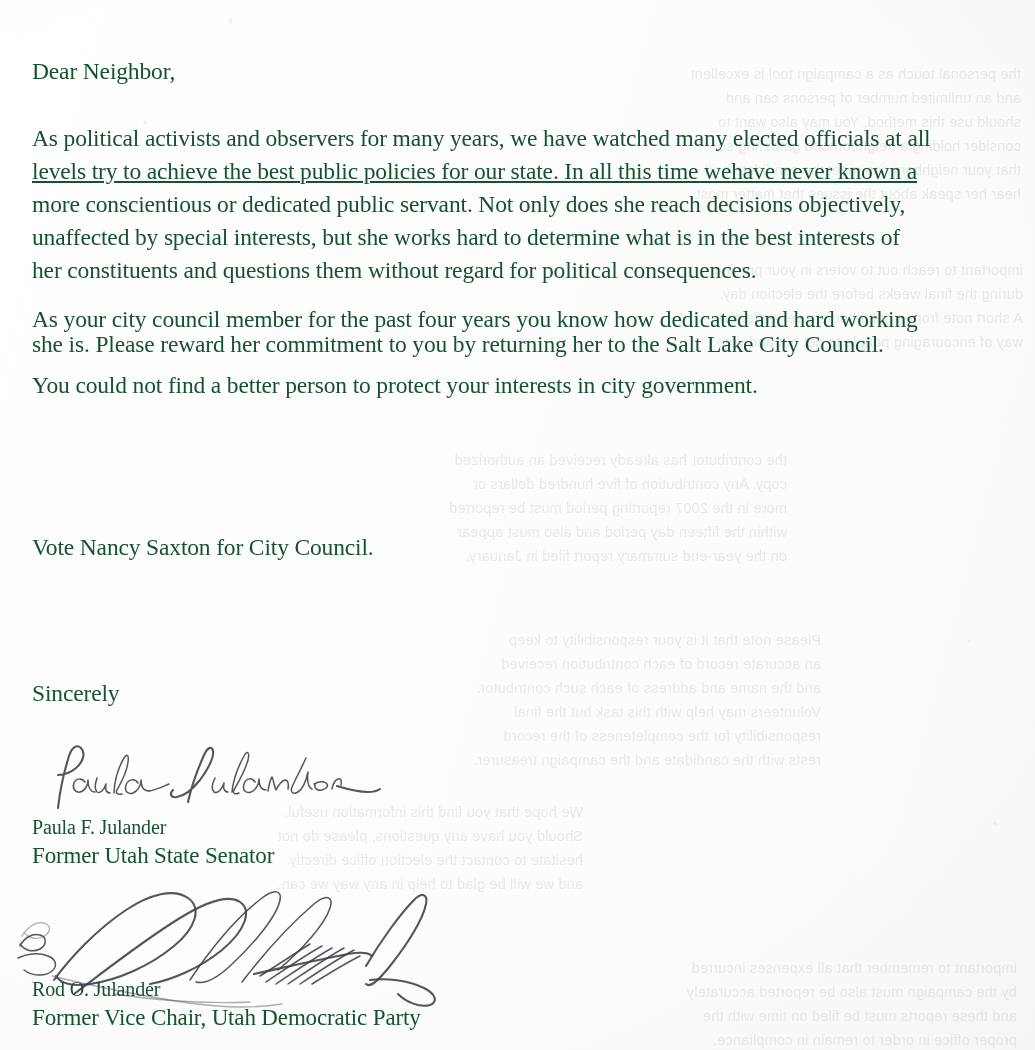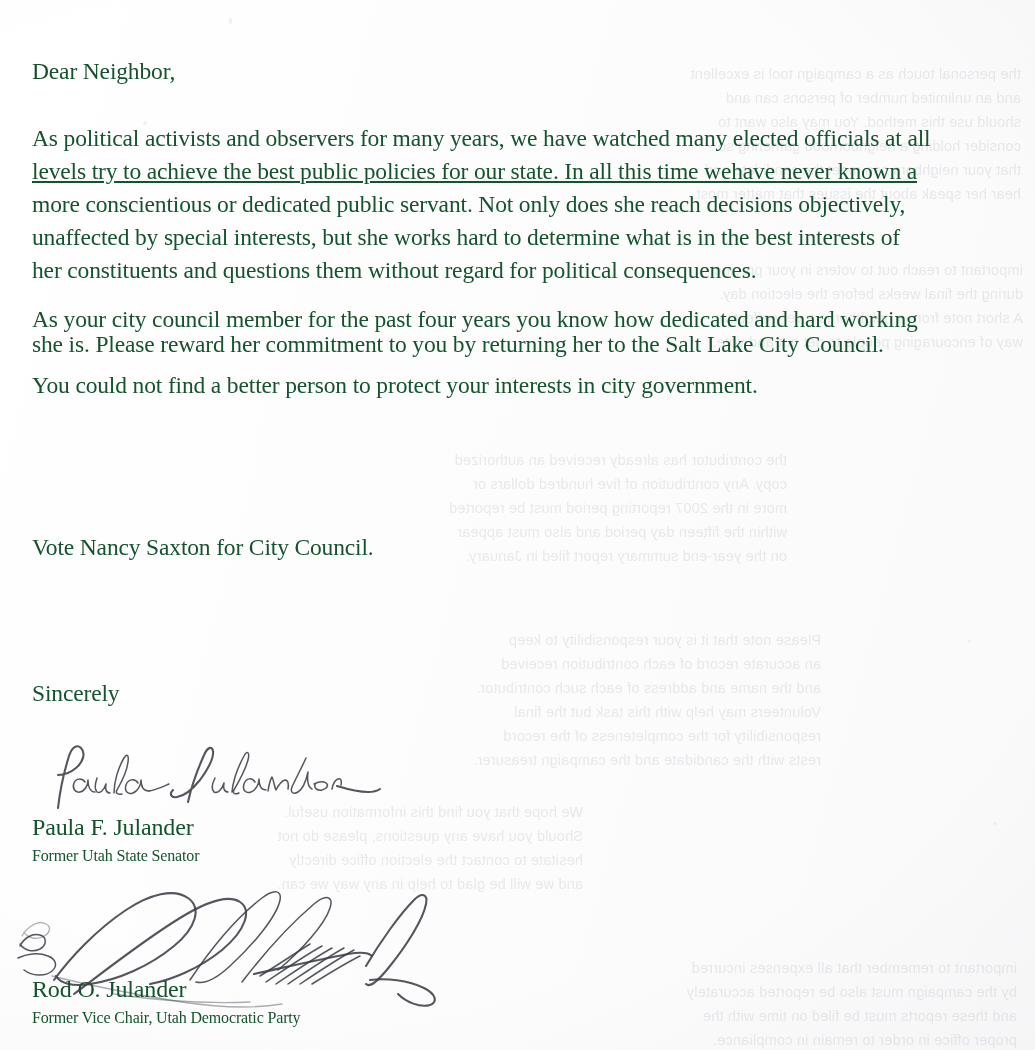--- a/index.html
+++ b/index.html
@@ -65,22 +65,22 @@
     letter-spacing: -0.15px;
     color: #14532d;
   }
 
   .salutation { font-size: 23.5px; }
 
   .para-line { }
 
   .closing { }
 
-  .sig-name { font-size: 24px; }
-  .sig-title { font-size: 16px; }
+  .sig-name { font-size: 20px; }
+  .sig-title { font-size: 23px; }
 
   
   .signature {
     position: absolute;
     pointer-events: none;
   }
   .signature svg { display: block; overflow: visible; }
   .ink {
     fill: none;
     stroke: #3c3f47;

